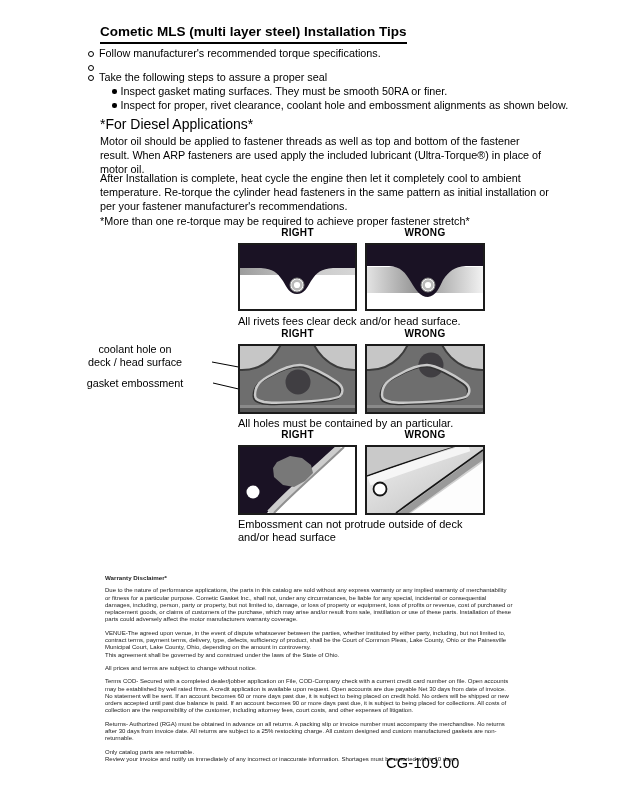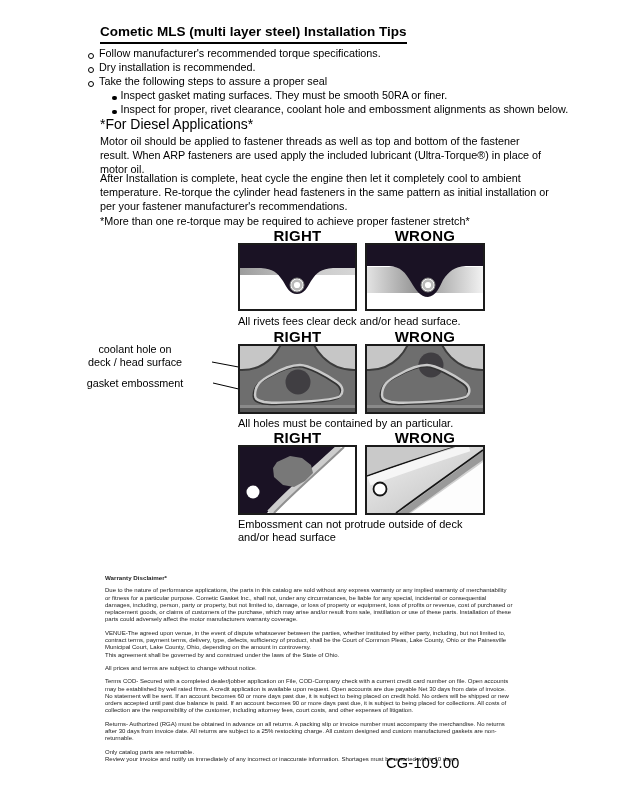--- a/index.html
+++ b/index.html
@@ -2,28 +2,28 @@
 <html><head>
 <meta charset="utf-8">
 <style>
   html,body{margin:0;padding:0;background:#fff;}
   .page{position:relative;width:618px;height:800px;background:#ffffff;overflow:hidden;
         font-family:"Liberation Sans",sans-serif;color:#000;}
   .abs{position:absolute;}
   .title{left:100px;top:24px;font-size:13.5px;font-weight:bold;border-bottom:2px solid #000;
          padding-bottom:3px;margin:0;}
   .bullets{left:88px;top:47px;width:482px;font-size:10.8px;line-height:13.9px;}
-  .b{display:flex;align-items:center;}
+  .b{display:flex;align-items:flex-start;}
   .mark-o{width:4px;height:4px;border:1px solid #000;border-radius:50%;margin:4px 5px 0 0;flex:none;}
   .sub{padding-left:24px;}
   .mark-f{width:4.5px;height:4.5px;background:#000;border-radius:50%;margin:4.5px 4px 0 0;flex:none;}
   .h2{left:100px;top:116px;font-size:14px;font-weight:normal;}
   .para{left:100px;width:450px;font-size:10.8px;line-height:14.2px;}
   .p1{top:134px}.p2{top:171px}.p3{top:214px}
-  .dg-label{font-size:15px;font-weight:bold;text-align:center;letter-spacing:.3px;}
+  .dg-label{font-size:10px;font-weight:bold;text-align:center;letter-spacing:.3px;}
   .r1{left:238px;top:227px;width:119px}.w1{left:365px;top:227px;width:120px}
   .r2{left:238px;top:328px;width:119px}.w2{left:365px;top:328px;width:120px}
   .r3{left:238px;top:429px;width:119px}.w3{left:365px;top:429px;width:120px}
   .d1r{left:238px;top:243px;width:119px;height:68px}
   .d1w{left:365px;top:243px;width:120px;height:68px}
   .d2r{left:238px;top:344px;width:119px;height:70px}
   .d2w{left:365px;top:344px;width:120px;height:70px}
   .d3r{left:238px;top:445px;width:119px;height:70px}
   .d3w{left:365px;top:445px;width:120px;height:70px}
   .cap{font-size:11px;line-height:13px;white-space:pre-line;}
@@ -45,21 +45,20 @@
 
   <h1 class="abs title">Cometic MLS (multi layer steel) Installation Tips</h1>
 
   <div class="abs bullets">
     <div class="b">
       <span class="mark-o"></span>
       <span>Follow manufacturer's recommended torque specifications.</span>
     </div>
     <div class="b">
       <span class="mark-o"></span>
-      <span>Dry installation is recommended.</span>
     </div>
     <div class="b">
       <span class="mark-o"></span>
       <span>Take the following steps to assure a proper seal</span>
     </div>
     <div class="b sub">
       <span class="mark-f"></span>
       <span>Inspect gasket mating surfaces.  They must be smooth 50RA or finer.</span>
     </div>
     <div class="b sub">

